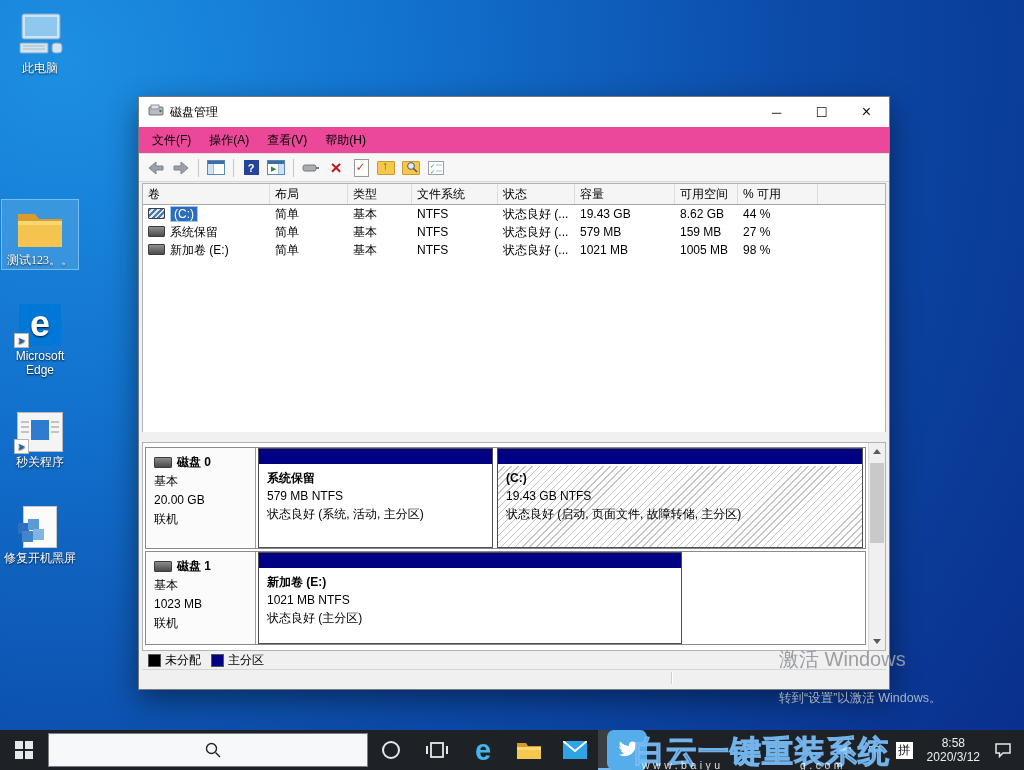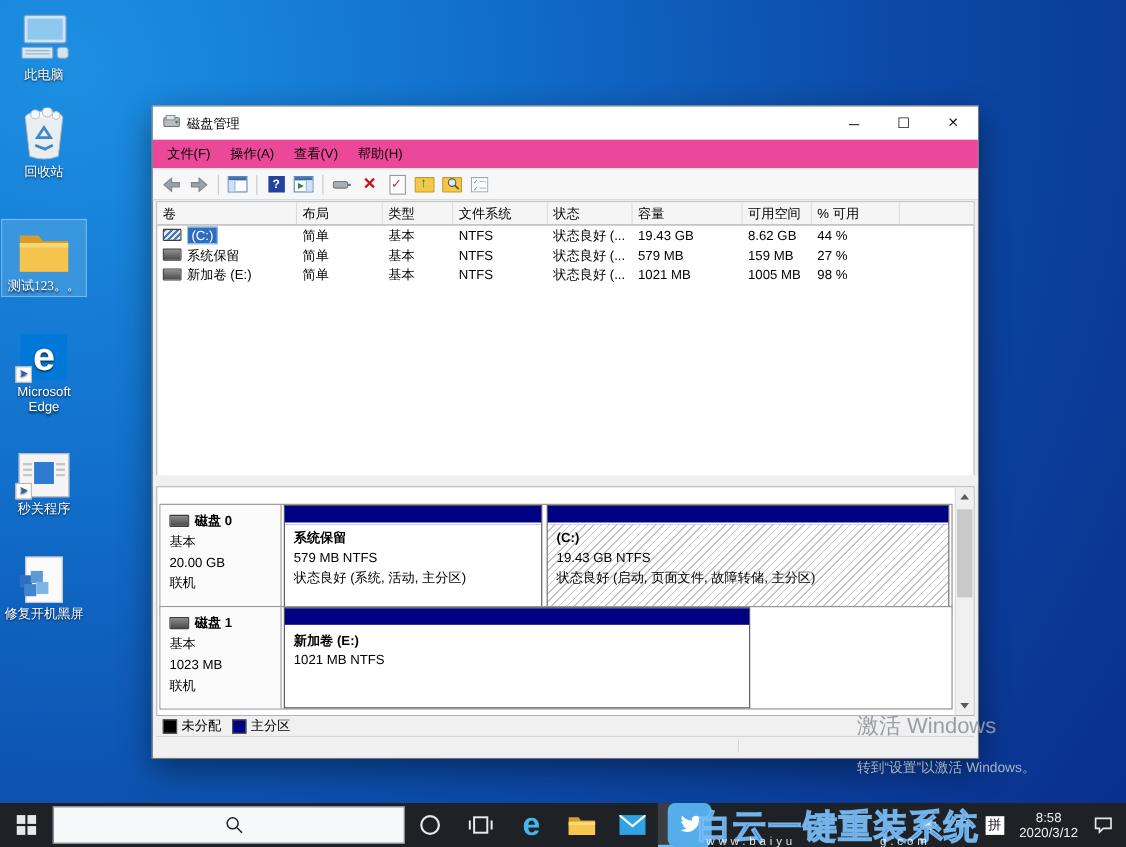--- a/index.html
+++ b/index.html
@@ -52,21 +52,21 @@
   .c-vol{width:127px}.c-layout{width:78px}.c-type{width:64px}.c-fs{width:86px}
   .c-status{width:77px}.c-cap{width:100px}.c-free{width:63px}.c-pct{width:80px}.c-fill{flex:1;border-right:none!important}
   .vol-ico{display:inline-block;width:15px;height:9px;background:linear-gradient(#909090,#4c4c4c);
     border:1px solid #3c3c3c;border-radius:1px;margin-right:5px;vertical-align:-1px;}
   .vol-ico.hatch{background:repeating-linear-gradient(135deg,#4a78b0 0 2px,#dce8f4 2px 4px);}
   .selname{background:#2d6dbd;color:#fff;border:1px solid #9ec7ee;padding:0 3px;}
   .splitter{position:absolute;left:0;right:0;top:335px;height:10px;background:#f0f0f0;}
   
   .graph{position:absolute;left:3px;right:3px;top:345px;height:209px;background:#fff;border:1px solid #aeb3ba;box-sizing:border-box;}
   .drow{position:absolute;left:2px;width:721px;border:1px solid #8a8a8a;background:#fff;box-sizing:border-box;}
-  .drow0{top:15px;height:102px;}
+  .drow0{top:4px;height:102px;}
   .drow1{top:108px;height:94px;}
   .dlabel{position:absolute;left:0;top:0;bottom:0;width:110px;border-right:1px solid #9a9a9a;
     background:#fbfbfb;padding:5px 0 0 8px;line-height:19px;box-sizing:border-box;}
   .dlabel .dtitle{font-weight:bold;display:flex;align-items:center;gap:5px;}
   .disk-ico{display:inline-block;width:16px;height:9px;background:linear-gradient(#8c8c8c,#4a4a4a);
     border:1px solid #3c3c3c;border-radius:1px;}
   .parts{position:absolute;left:111px;right:0;top:0;bottom:0;}
   .pbox{position:absolute;top:0;bottom:0;border:1px solid #4e4e4e;background:#fff;display:flex;flex-direction:column;box-sizing:border-box;}
   .pband{height:15px;background:#000082;border-bottom:2px solid #fff;flex:none;}
   .pbody{flex:1;position:relative;}
@@ -122,34 +122,20 @@
         <rect x="11" y="5" width="32" height="19" fill="#8ec8ef"></rect>
         <rect x="6" y="31" width="28" height="10" rx="1" fill="#d6e4ef" stroke="#7fa6c6"></rect>
         <line x1="9" y1="34" x2="31" y2="34" stroke="#9db9cf"></line>
           <line x1="9" y1="37" x2="31" y2="37" stroke="#9db9cf"></line>
         <rect x="38" y="31" width="10" height="10" rx="3" fill="#d6e4ef" stroke="#7fa6c6"></rect>
       </svg>
     </div>
     <div class="lbl">此电脑</div>
   </div>
 
-  <div class="dicon" style="top:96px">
-    <div class="art">
-      <svg width="44" height="48" viewBox="0 0 44 48">
-        <ellipse cx="22" cy="9" rx="17" ry="6" fill="#f3f6f9" stroke="#a8b6c0"></ellipse>
-        <path d="M5,9 L9,44 Q22,49 35,44 L39,9" fill="#e9eef3" stroke="#a8b6c0"></path>
-        <circle cx="14" cy="6" r="4" fill="#fbfcfd" stroke="#b9c4cc"></circle>
-        <circle cx="25" cy="4" r="4.5" fill="#f4f7f9" stroke="#b9c4cc"></circle>
-        <circle cx="33" cy="7" r="3.5" fill="#fbfcfd" stroke="#b9c4cc"></circle>
-        <path d="M22,18 l6,9 h-12 z" fill="none" stroke="#3f89c9" stroke-width="2.5"></path>
-        <path d="M14,34 l10,4 M30,34 l-8,4" stroke="#3f89c9" stroke-width="2.5" fill="none"></path>
-      </svg>
-    </div>
-    <div class="lbl">回收站</div>
-  </div>
 
   <div class="dicon selected" style="top:200px">
     <div class="art">
       <svg width="52" height="44" viewBox="0 0 52 44">
         <path d="M4,8 h17 l4,5 h23 v28 h-44 z" fill="#d99c2b"></path>
         <path d="M4,15 h44 v26 h-44 z" fill="#f5c44e"></path>
         <path d="M4,15 h44 v4 h-44 z" fill="#f9d670"></path>
       </svg>
     </div>
     <div class="lbl">测试123。。</div>
@@ -382,20 +368,21 @@
           <div>1023 MB</div>
           <div>联机</div>
         </div>
         <div class="parts">
           <div class="pbox" style="left:1px;width:424px">
             <div class="pband"></div>
             <div class="pbody">
               <div class="ptxt">
                 <div class="pname">新加卷  (E:)</div>
                 <div>1021 MB NTFS</div>
+                <div>状态良好 (主分区)</div>
               </div>
             </div>
           </div>
         </div>
       </div>
 
       <div class="vscroll">
         <div class="sarrow" style="top:0">
             <div class="tri-up"></div>
           </div>

